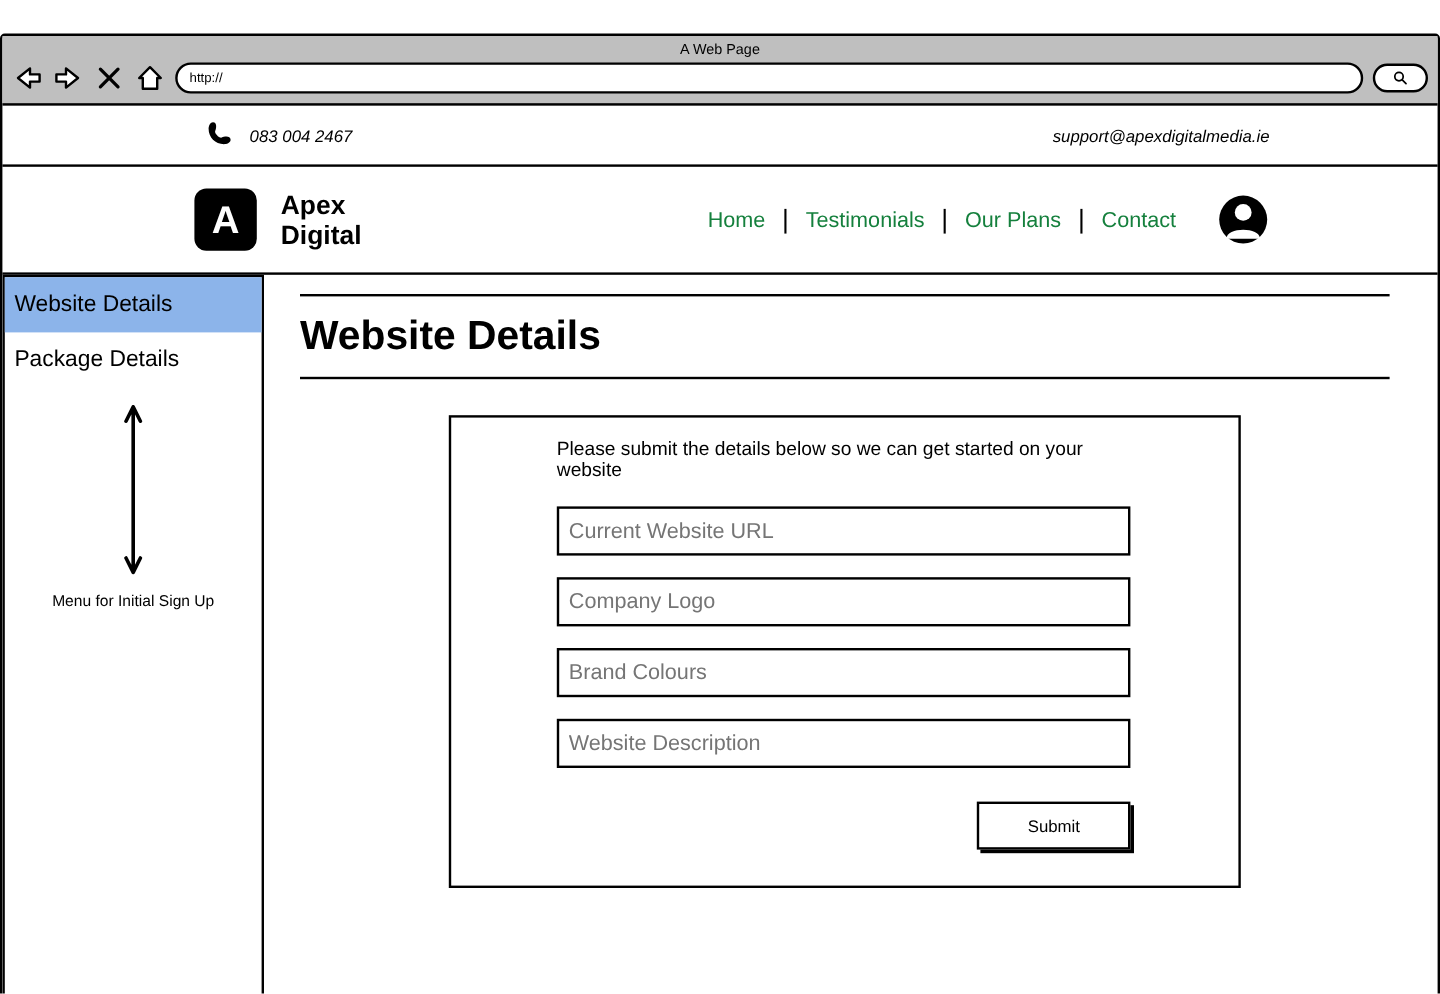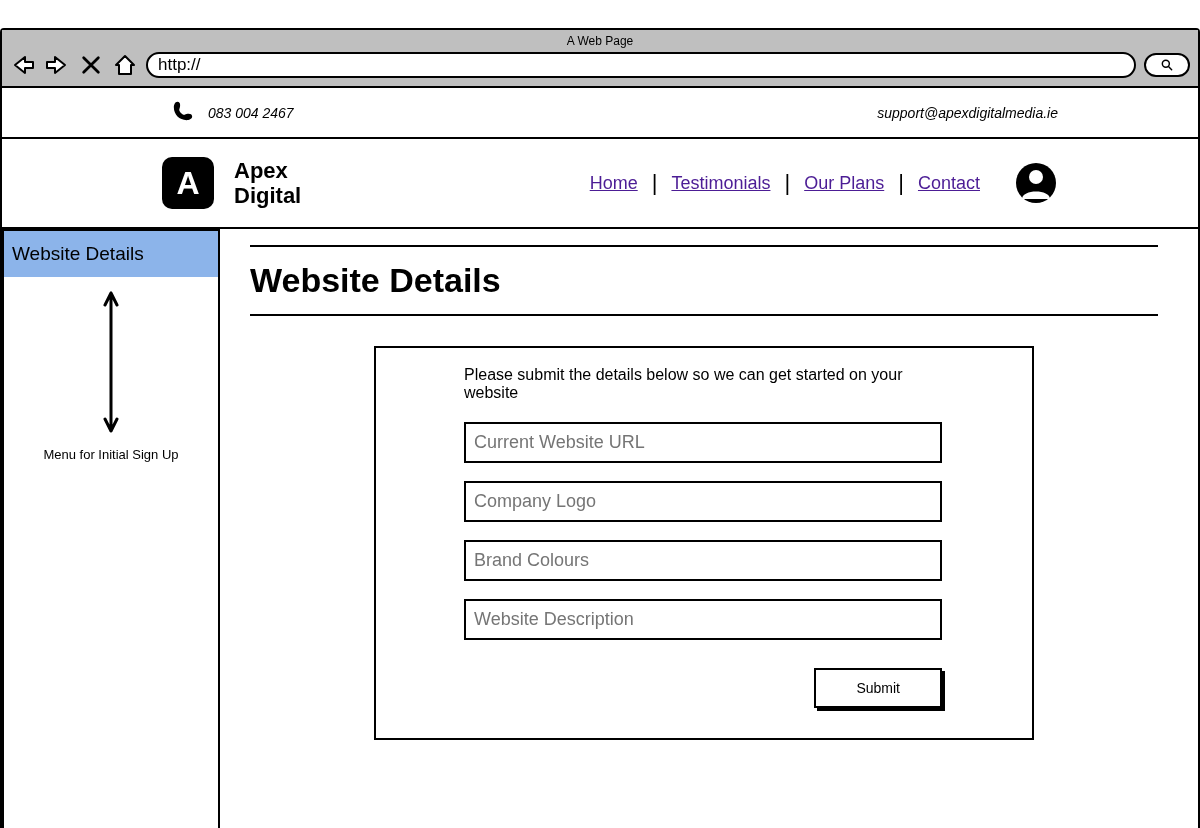--- a/index.html
+++ b/index.html
@@ -37,21 +37,21 @@
     gap: 8px;
   }
   .nav-btn { width: 26px; height: 26px; display:flex;align-items:center;justify-content:center;}
   .url-bar {
     flex: 1;
     border: 2px solid #000;
     border-radius: 14px;
     background: #fff;
     height: 26px;
     padding: 0 10px;
-    font-size: 17px;
+    font-size: 11px;
     display: flex;
     align-items: center;
   }
   .go-btn {
     border: 2px solid #000;
     border-radius: 14px;
     background: #fff;
     height: 24px;
     width: 46px;
     display:flex;align-items:center;justify-content:center;
@@ -75,21 +75,21 @@
     border-bottom: 2px solid #000;
   }
   .brand-group { display:flex; align-items:center; gap:20px; }
   .brand-logo {
     width:52px;height:52px;background:#000;border-radius:10px;
     display:flex;align-items:center;justify-content:center;
     color:#fff;font-weight:bold;font-size:32px;font-family:Arial,sans-serif;
   }
   .brand-text { font-size:22px; font-weight:bold; line-height:1.15; }
   .nav-links { display:flex; align-items:center; gap:0; font-size:18px; }
-  .nav-links a { color:#4c1d95; text-decoration: underline; padding:0 14px; cursor:pointer; }
+  .nav-links a { color:#15803d; padding:0 14px; cursor:pointer; }
   .nav-sep { color:#000; font-size:22px; }
   .avatar { width:44px;height:44px;margin-left:20px; }
   .content {
     display:flex;
     flex:1;
     overflow:hidden;
   }
   .sidebar {
     width: 218px;
     border: 2px solid #000;
@@ -234,20 +234,23 @@
       </div>
     </div>
   </div>
 
   <div class="content">
 
     <div class="sidebar">
       <div class="side-item active">
         <span>Website Details</span>
       </div>
+      <div class="side-item">
+        <span>Package Details</span>
+      </div>
       <div class="side-spacer">
         <svg class="arrow-vert" viewBox="0 0 16 150">
           <path d="M8 6 L2 18 M8 6 L14 18 M8 6 L8 144 M8 144 L2 132 M8 144 L14 132" stroke="#000" stroke-width="3" stroke-linecap="round" fill="none"></path>
         </svg>
         <div class="side-caption">Menu for Initial Sign Up</div>
       </div>
     </div>
 
     <div class="main">
       <div class="page-title">Website Details</div>

